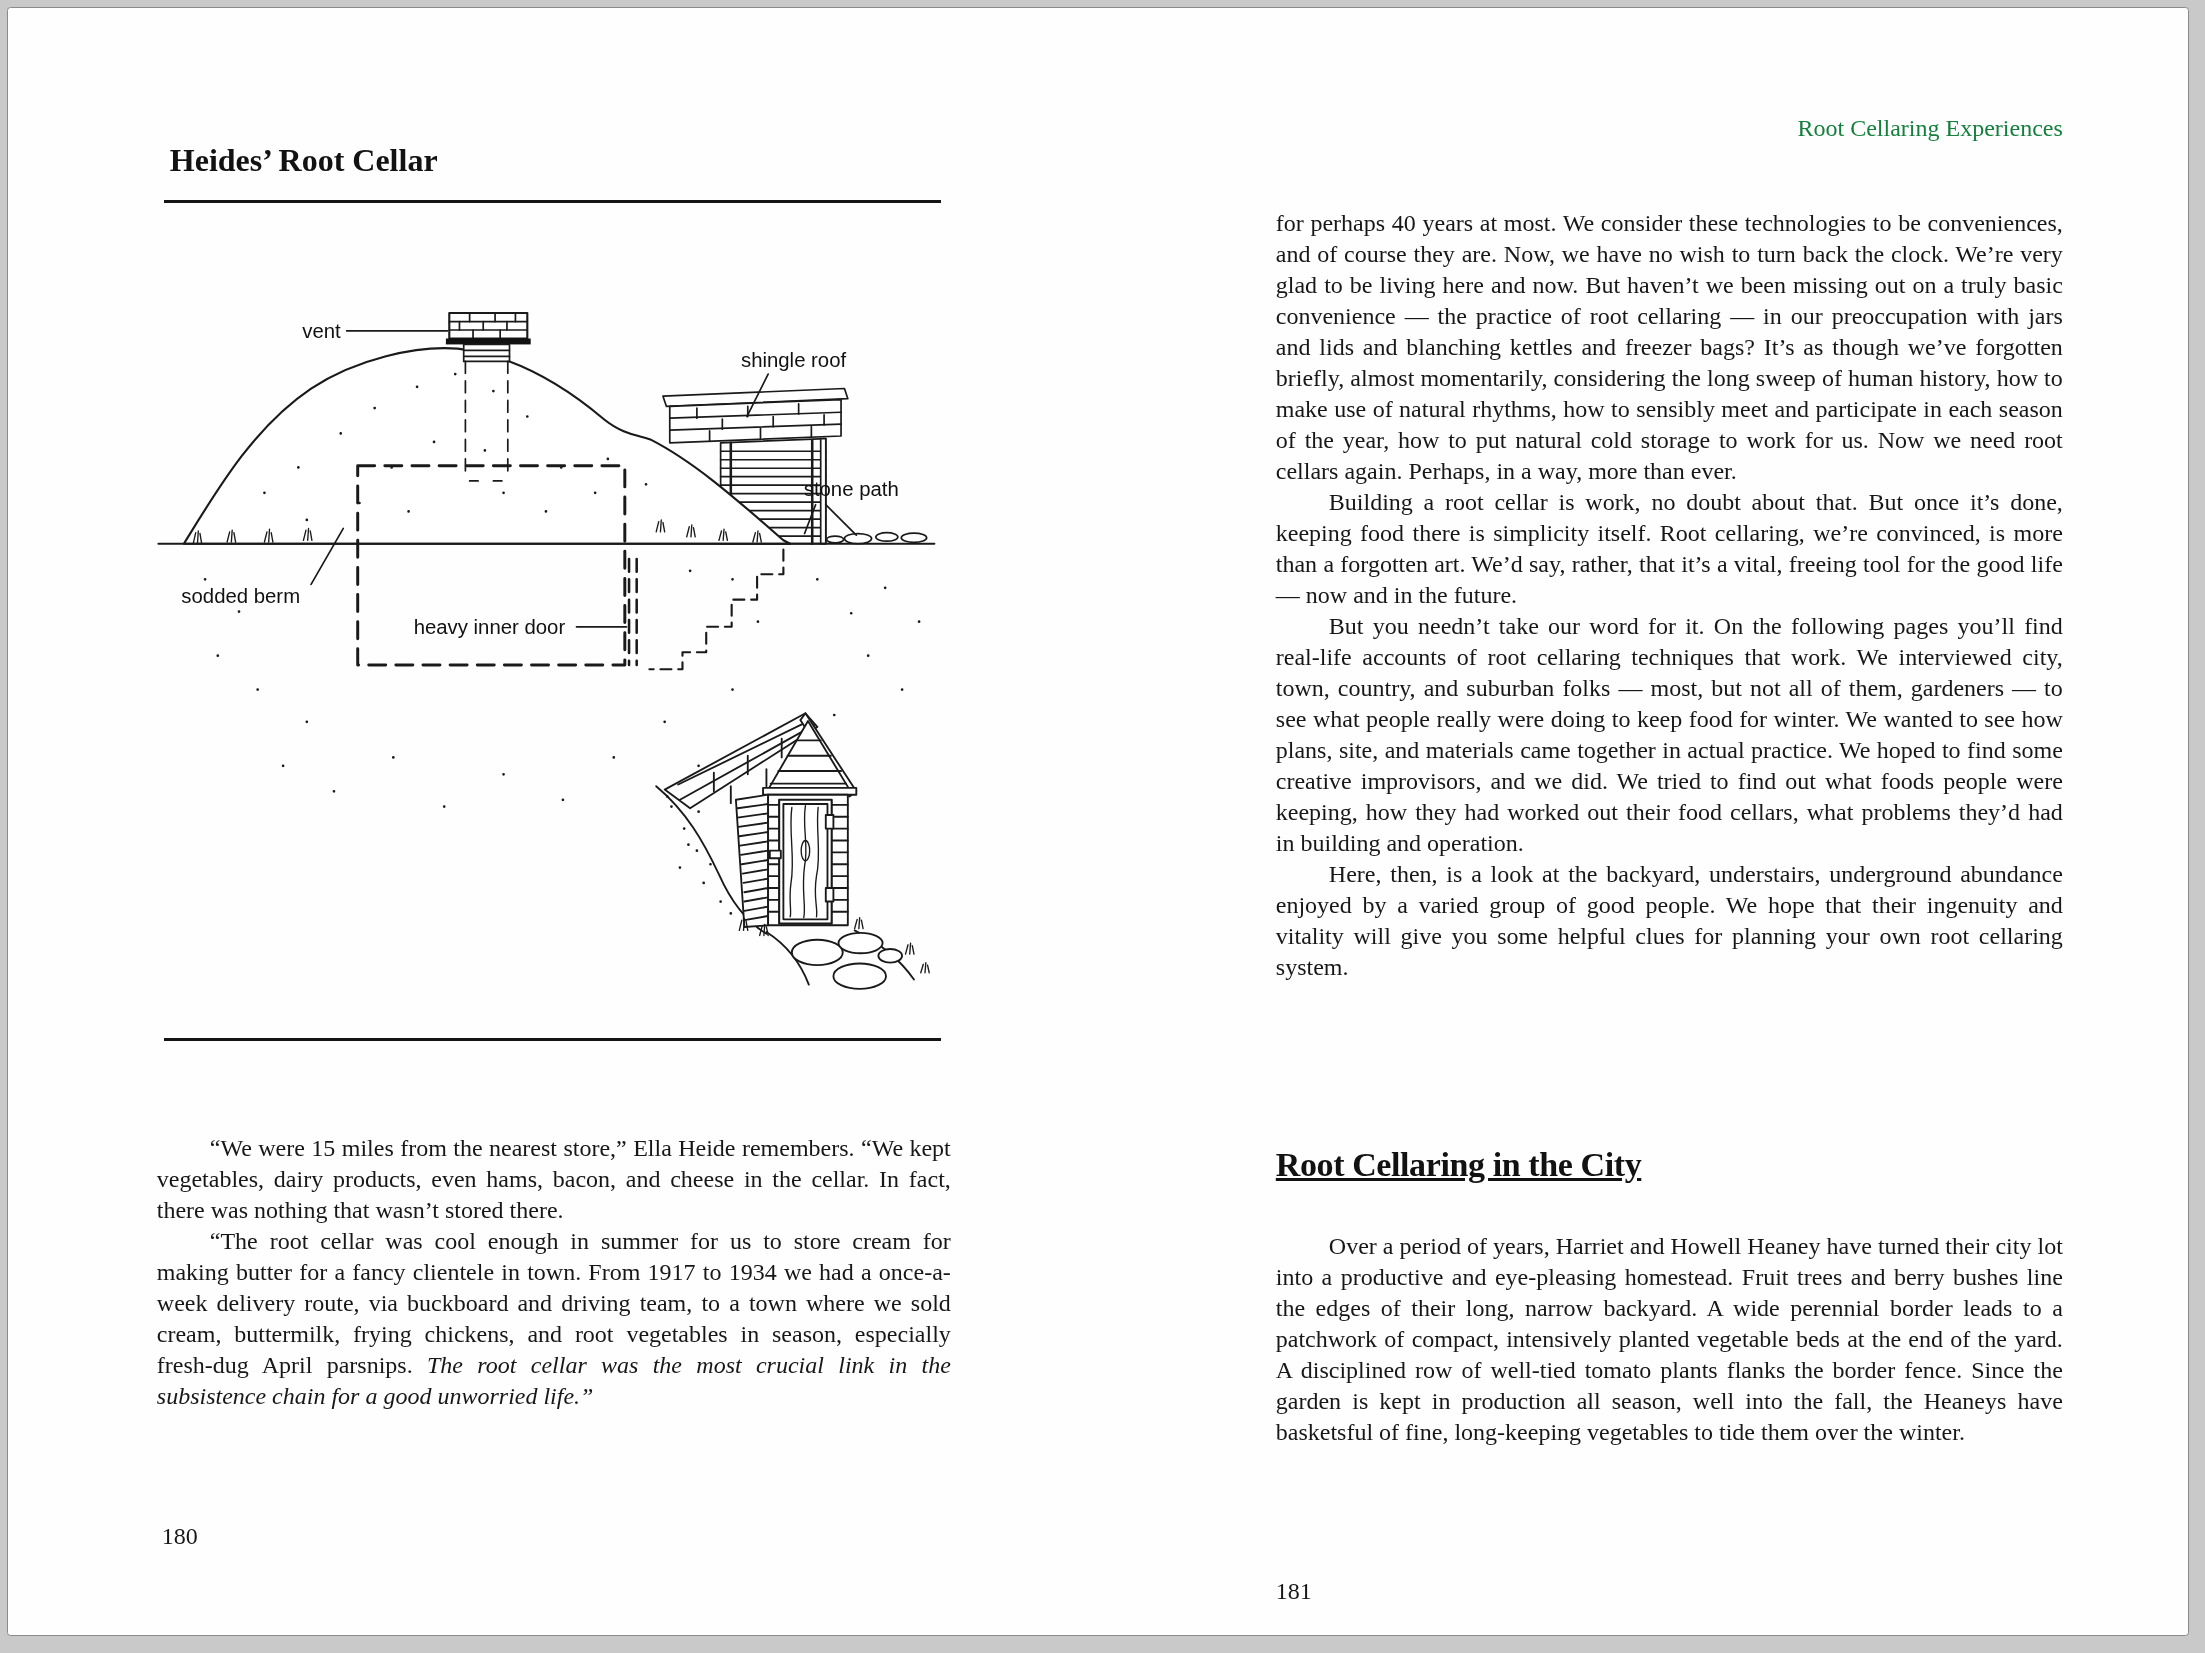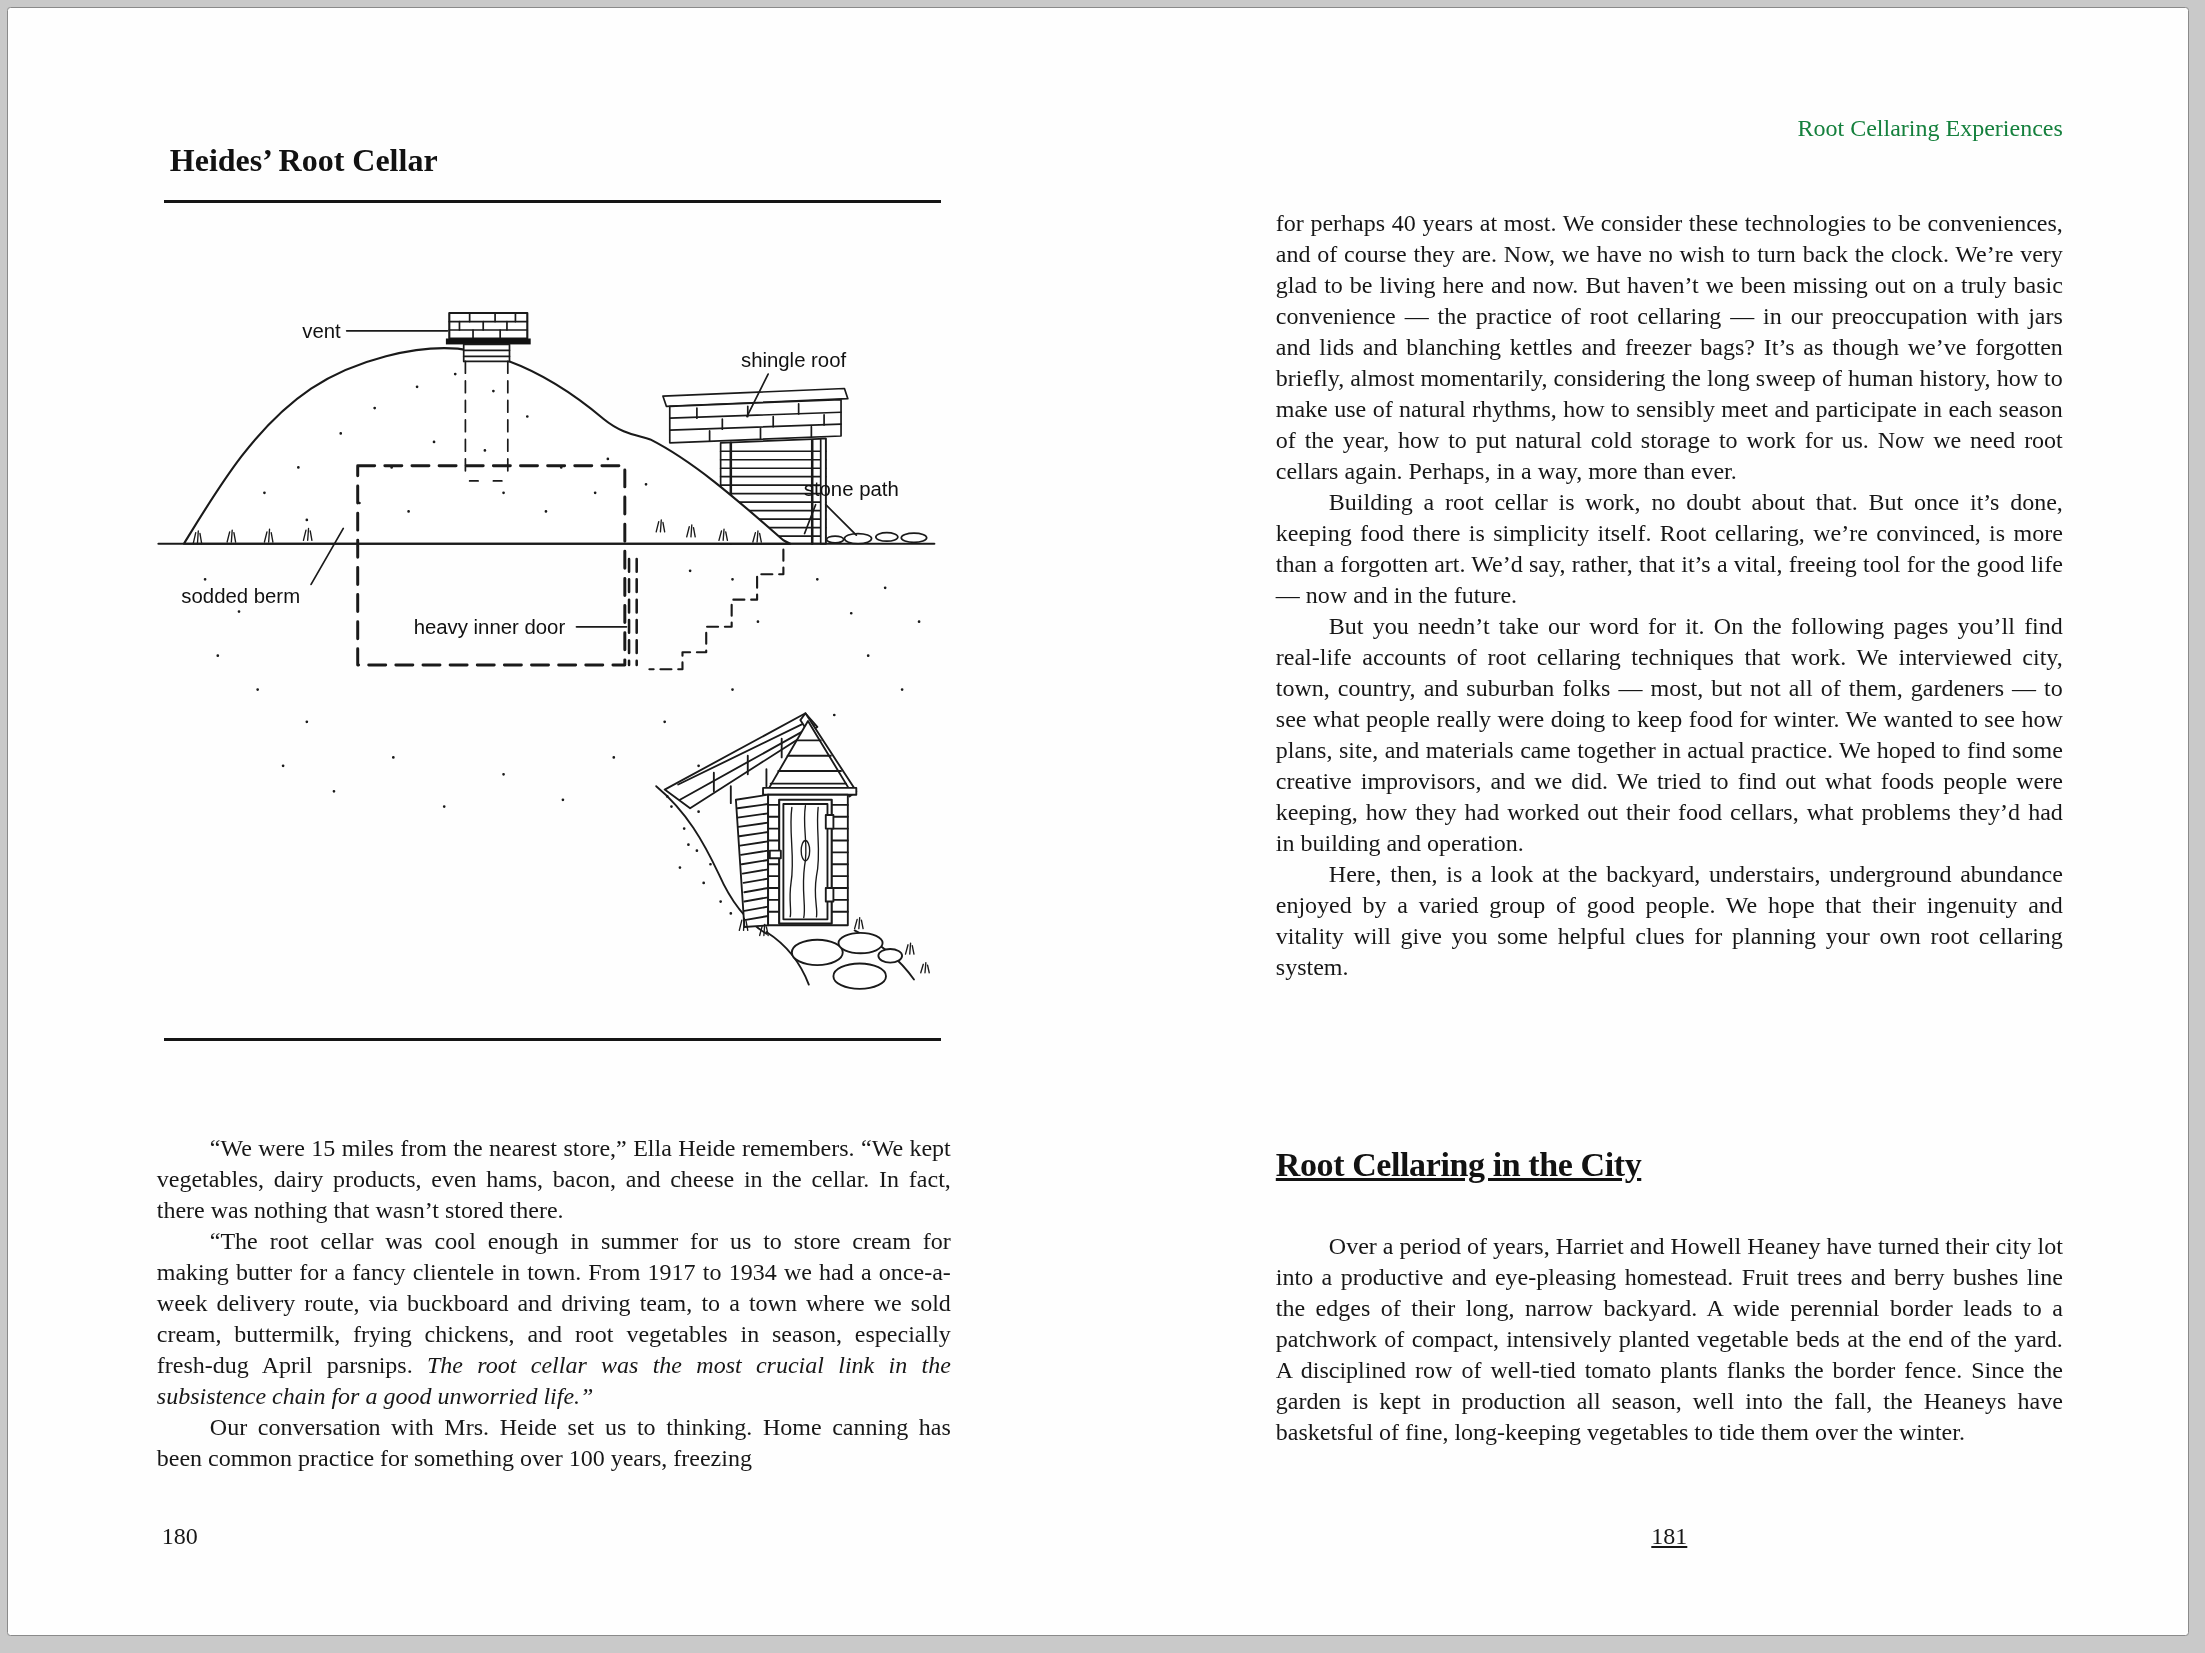--- a/index.html
+++ b/index.html
@@ -172,21 +172,20 @@
           </g>
         </g>
       </g>
     </svg>
 
     <div class="abs rule" style="left:156px;top:1030px;width:777px;"></div>
 
     <div class="abs body-text" style="left:149px;top:1125px;width:794px;">
       <p class="indent">“We were 15 miles from the nearest store,” Ella Heide remembers. “We kept vegetables, dairy products, even hams, bacon, and cheese in the cellar. In fact, there was nothing that wasn’t stored there.</p>
       <p class="indent"><span>“The root cellar was cool enough in summer for us to store cream for making butter for a fancy clientele in town. From 1917 to 1934 we had a once-a-week delivery route, via buckboard and driving team, to a town where we sold cream, buttermilk, frying chickens, and root vegetables in season, especially fresh-dug April parsnips. </span><span class="italic">The root cellar was the most crucial link in the subsistence chain for a good unworried life.”</span></p>
-      <p class="indent">Our conversation with Mrs. Heide set us to thinking. Home canning has been common practice for something over 100 years, freezing</p>
     </div>
 
     <div class="abs pagenum" style="left:154px;top:1515px;">180</div>
   </div>
 
   <div class="abs" style="left:1091px;top:0;width:1091px;height:1625px;">
 
     <div class="abs running-header" style="left:177px;top:107px;width:787px;">Root Cellaring Experiences</div>
 
     <div class="abs body-text" style="left:177px;top:200px;width:787px;">
@@ -196,17 +195,17 @@
       <p class="indent">Here, then, is a look at the backyard, understairs, underground abundance enjoyed by a varied group of good people. We hope that their ingenuity and vitality will give you some helpful clues for planning your own root cellaring system.</p>
     </div>
 
     <div class="abs" style="left:177px;top:1138px;width:787px;">
       <div class="h2">Root Cellaring in the City</div>
       <div class="body-text">
         <p class="indent">Over a period of years, Harriet and Howell Heaney have turned their city lot into a productive and eye-pleasing homestead. Fruit trees and berry bushes line the edges of their long, narrow backyard. A wide perennial border leads to a patchwork of compact, intensively planted vegetable beds at the end of the yard. A disciplined row of well-tied tomato plants flanks the border fence. Since the garden is kept in production all season, well into the fall, the Heaneys have basketsful of fine, long-keeping vegetables to tide them over the winter.</p>
       </div>
     </div>
 
-    <div class="abs pagenum" style="left:177px;top:1515px;width:787px;text-align:center;text-decoration:underline;">181</div>
+    <div class="abs pagenum" style="left:177px;top:1570px;width:787px;text-align:left;">181</div>
   </div>
 
 </div>
 
 
 </body></html>

